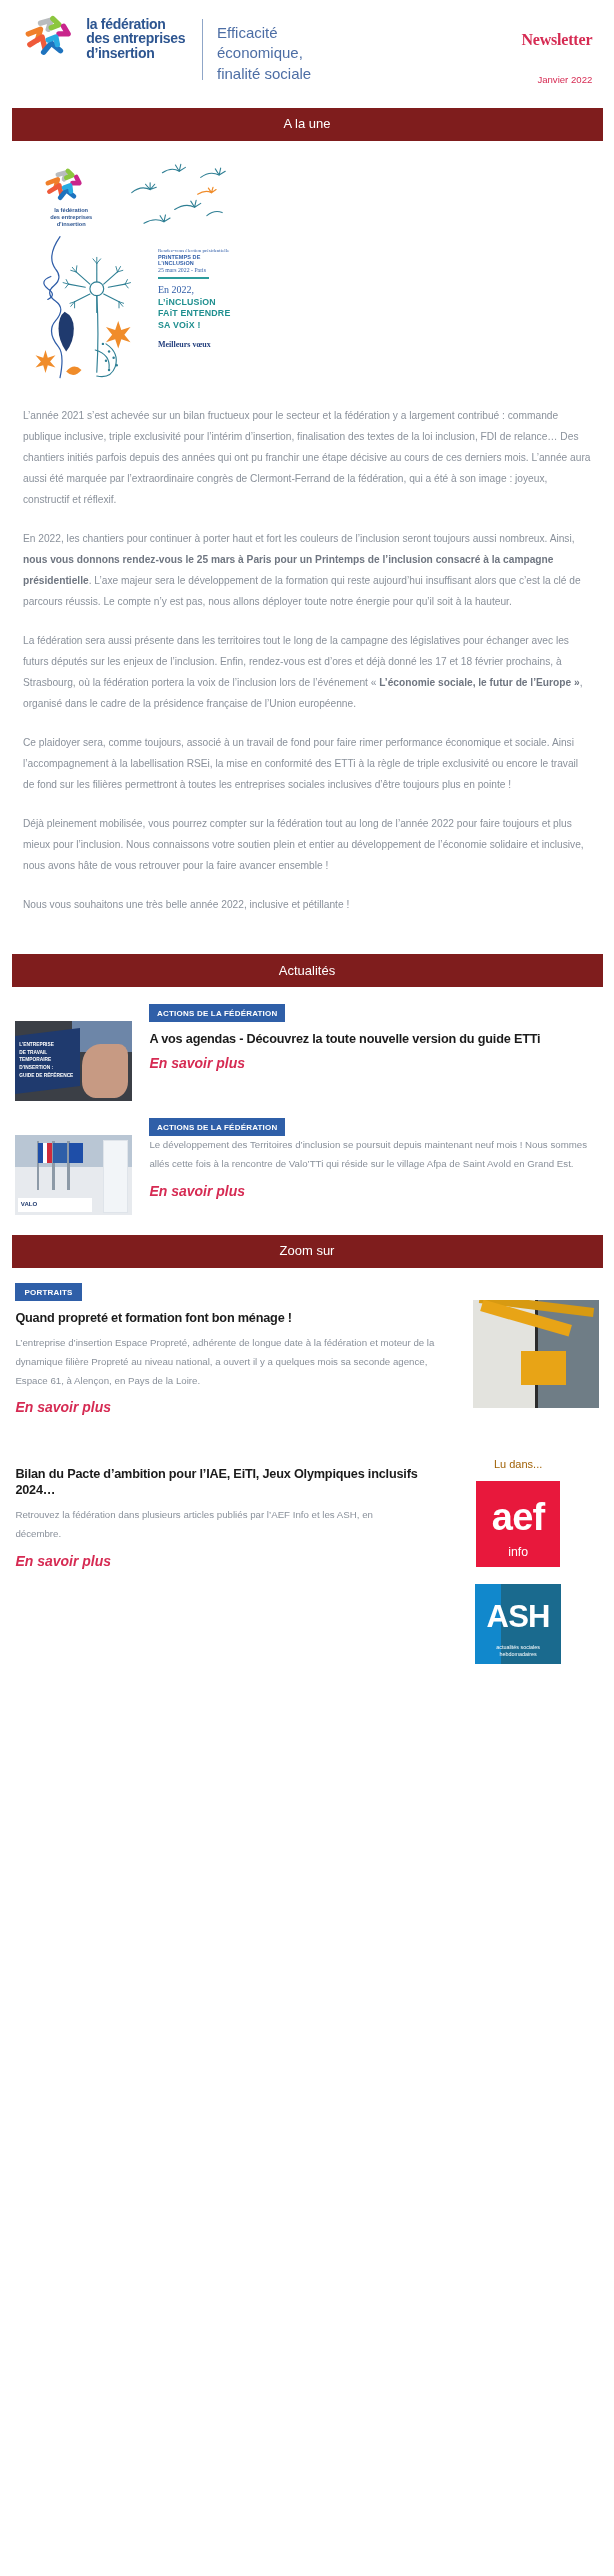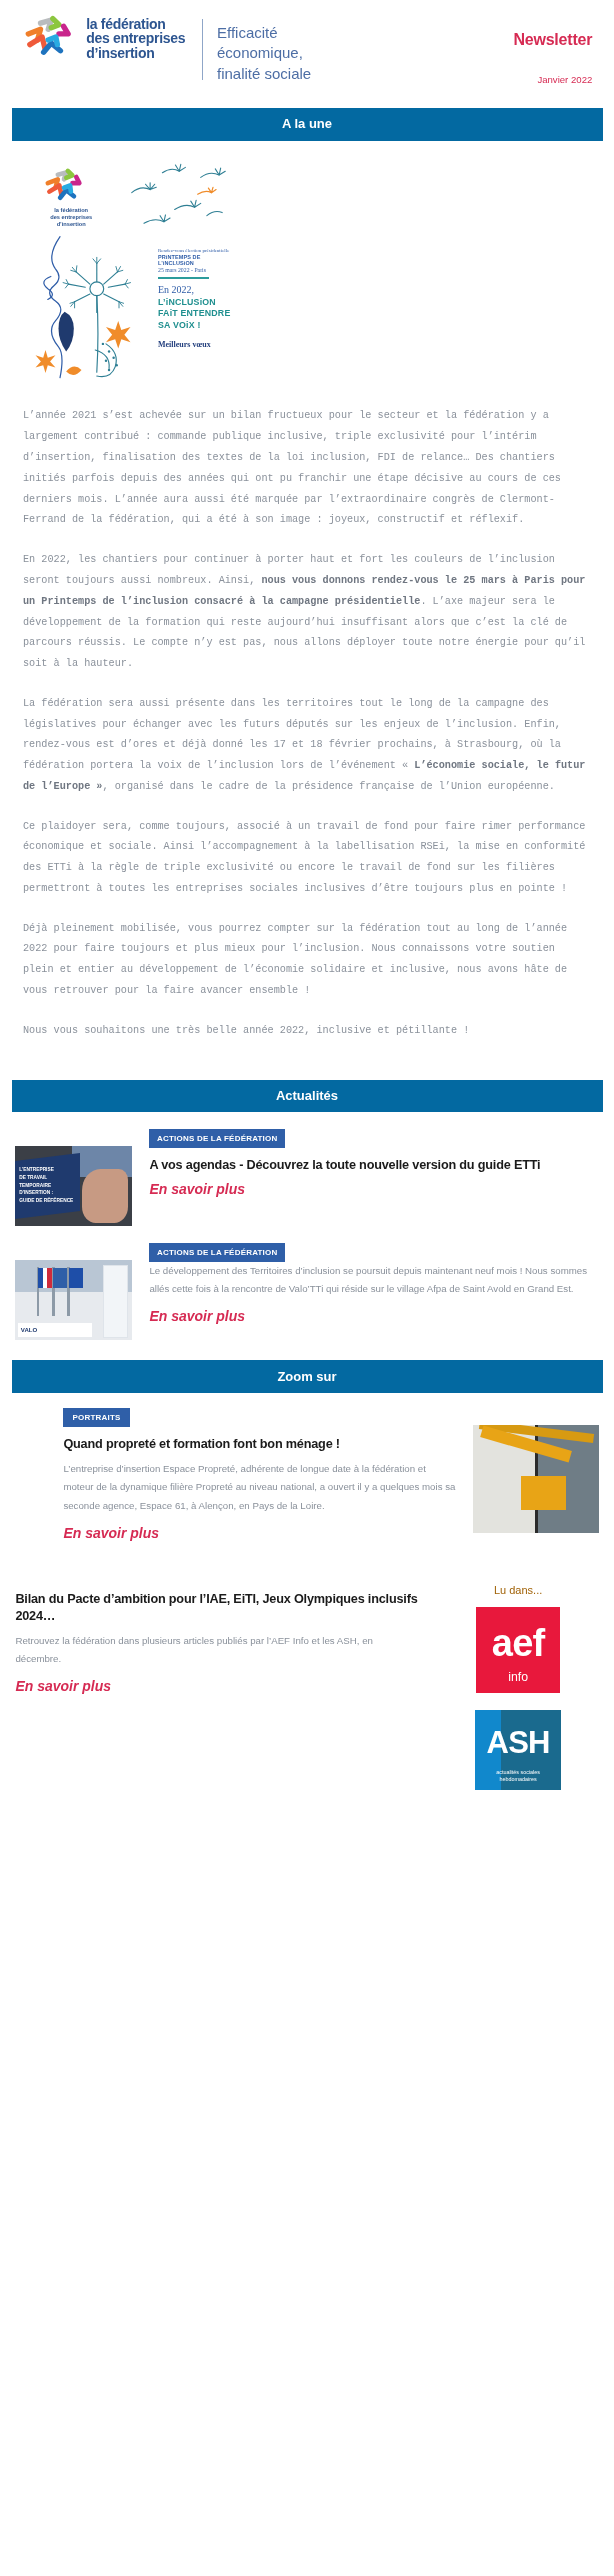--- a/index.html
+++ b/index.html
@@ -20,29 +20,29 @@
     margin-left:7.7px;
     font-weight:bold;
     font-size:14px;
     line-height:1.02;
     color:#2d5590;
     letter-spacing:-0.3px;
   }
   .brand-divider { width:0.8px; align-self:stretch; background:#8fa6c8; margin:4.6px 14px 4.6px 17px; }
   .tagline { font-size:15px; line-height:1.35; color:#4d6ea5; padding-top:9.2px; max-width:123px; }
   .header-right { margin-left:auto; text-align:right; padding-top:17px; padding-right:7.7px; }
-  .newsletter-word { color:#d62b53; font-weight:bold; font-size:16px; letter-spacing:-0.2px; }
+  .newsletter-word { color:#d62b53; font-weight:bold; font-size:16px; letter-spacing:-0.2px;font-family:Liberation Serif, serif; }
   .newsletter-date { color:#d62b53; font-size:9.6px; margin-top:25px; }
 
   
   .banner {
-    background:#0369a1;
+    background:#7f1d1d;
     color:#ffffff;
     text-align:center;
-    font-weight:bold;
+    font-weight:normal;
     font-size:13px;
     padding:8.4px 0 9.2px;
     margin:0 11.5px;
   }
   .section-gap { height:20px; }
   .banner-gap-top { height:18.4px; }
 
   
   .hero-wrap { padding:15.4px 0 0 29px; }
   .hero-card {
@@ -66,21 +66,21 @@
   .hero-en { font-size:10px; color:#2f5da8; font-family:"Liberation Serif", serif; line-height:1.1; }
   .hero-big { font-size:8.8px; font-weight:bold; color:#1f8f8f; line-height:1.34; letter-spacing:0.2px; margin-top:1.5px; }
   .hero-vx { font-size:8px; font-weight:bold; color:#24407e; font-family:"Liberation Serif", serif; margin-top:8.4px; }
 
   
   .article { padding:20px 23px 0 23px; }
   h1.article-title {
     font-size:14.6px; font-weight:bold; color:#1b1b1b; margin:0 0 17px 0; letter-spacing:-0.2px;
   }
   .article p {
-    font-size:10.2px; line-height:2.05; color:#8a919b; margin:0 0 18.4px 0;font-family:Liberation Mono, monospace;
+    font-size:10.2px; line-height:2.05; color:#8a919b; margin:0 0 18.4px 0;
   }
   .article p b { color:#6f7681; font-weight:bold; }
 
   
   .news-row { display:flex; padding:17px 23px 0 15.4px; align-items:flex-start; }
   .news-thumb { flex:0 0 117px; width:117px; height:80px; margin-right:17px; margin-top:17px; overflow:hidden; position:relative; }
   .news-body { flex:1 1 auto; }
   .badge {
     display:inline-block; background:#2f5fa8; color:#fff;
     font-size:8px; font-weight:bold; letter-spacing:0.2px;
@@ -92,21 +92,21 @@
     margin:9.2px 0 7.7px 0; line-height:1.28; letter-spacing:-0.2px;
   }
   .news-text { font-size:9.7px; line-height:1.92; color:#8a919b; margin:0 0 9.2px 0; }
   .more-link {
     display:inline-block; color:#d62b53; font-weight:bold; font-style:italic;
     font-size:14px; text-decoration:none;
   }
 
   
   .zoom-row { display:flex; padding:15.4px 15.4px 0 15.4px; align-items:flex-start; }
-  .zoom-left { flex:1 1 auto; padding-right:14px;margin-left:48px; }
+  .zoom-left { flex:1 1 auto; padding-right:14px; }
   .zoom-img { flex:0 0 126px; width:126px; height:108px; margin-top:17px; overflow:hidden; position:relative; }
 
   
   .press-row { display:flex; padding:18.4px 15.4px 20px 15.4px; align-items:flex-start; }
   .press-left { flex:1 1 auto; padding-right:18.4px; }
   .press-right { flex:0 0 161px; text-align:center; }
   .lu-dans { font-size:11px; color:#a16207; margin:4.6px 0 10.8px 0; }
   .aef-logo {
     width:84px; height:86px; background:#e8183c; margin:0 auto 17px;
     position:relative;

